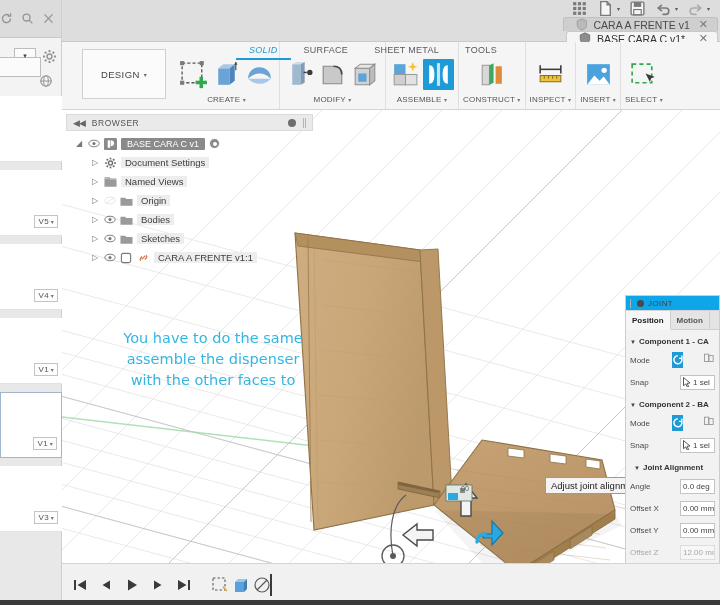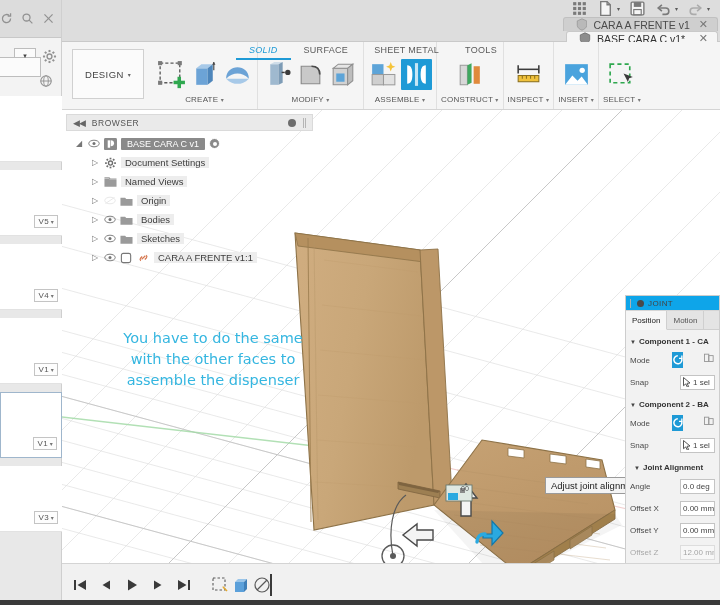--- a/index.html
+++ b/index.html
@@ -110,21 +110,21 @@
   }
 
   
   .ribbon {
     position:relative;
     height:68px; background:#f5f5f5;
     border-bottom:1px solid #d4d4d4;
     display:flex; align-items:stretch;
   }
   .design-btn {
-    width:72px; margin:7px 8px 10px 10px;
+    width:84px; margin:7px 8px 10px 20px;
     border:1px solid #d0d0d0; background:#fbfbfb;
     display:flex; align-items:center; justify-content:center;
     font-size:9.5px; color:#444; letter-spacing:.4px;
   }
   .design-caret { font-size:6px; margin-left:4px; color:#666; }
   .rib-tabs {
     position:absolute; left:174px; top:1px;
     display:flex; gap:0; font-size:9px; letter-spacing:.3px;
   }
   .rib-tab {
@@ -240,21 +240,21 @@
     font-size:8.5px; color:#3b3b3b;
     overflow:hidden;
   }
   .jt-hdr {
     height:15px; background:#0ea5e9; border-bottom:1px solid #d5d5d5;
     display:flex; align-items:center; gap:4px; padding:0 4px;
     font-size:8px; color:#444; letter-spacing:.4px;
   }
   .jt-grip { width:3px;height:9px;border-left:1px solid #b0b0b0; }
   .jt-dot { width:7px;height:7px;border-radius:50%;background:#4a4a4a; }
-  .jt-tabs { display:flex; height:19px; background:#e4e4e4; border-bottom:1px solid #cfcfcf; }
+  .jt-tabs { display:flex; height:19px; background:#e4e4e4; border-bottom:1px solid #cfcfcf;font-weight:bold; }
   .jt-tab {
     padding:0 6px; display:flex; align-items:center;
     font-size:8px; color:#555;
     border-right:1px solid #cfcfcf;
   }
   .jt-tab.active { background:#f6f6f6; color:#222; border-bottom:1px solid #f6f6f6; margin-bottom:-1px; }
   .jt-sect {
     display:flex; align-items:center; gap:3px;
     padding:7px 4px 3px; font-size:8px; font-weight:bold; color:#333;
     white-space:nowrap;
@@ -911,22 +911,22 @@
                 </svg>
             </span>
             <span class="tlabel">CARA A FRENTE v1:1</span>
           </div>
 
         </div>
       </div>
 
       <div class="annot">
         <div>You have to do the same</div>
+        <div>assemble the dispenser</div>
         <div>with the other faces to</div>
-        <div>assemble the dispenser</div>
       </div>
 
       <div class="tooltip">Adjust joint alignment and motion</div>
       <div class="cursor-ar">
         <svg width="13" height="18" viewBox="0 0 13 18">
             <path d="M1 1l10 8.5-4.4.5 2.3 5-2 .9-2.3-5L1 14z" fill="#fff" stroke="#333" stroke-width="1.1"></path>
           </svg>
       </div>
 
       <div class="measure">

